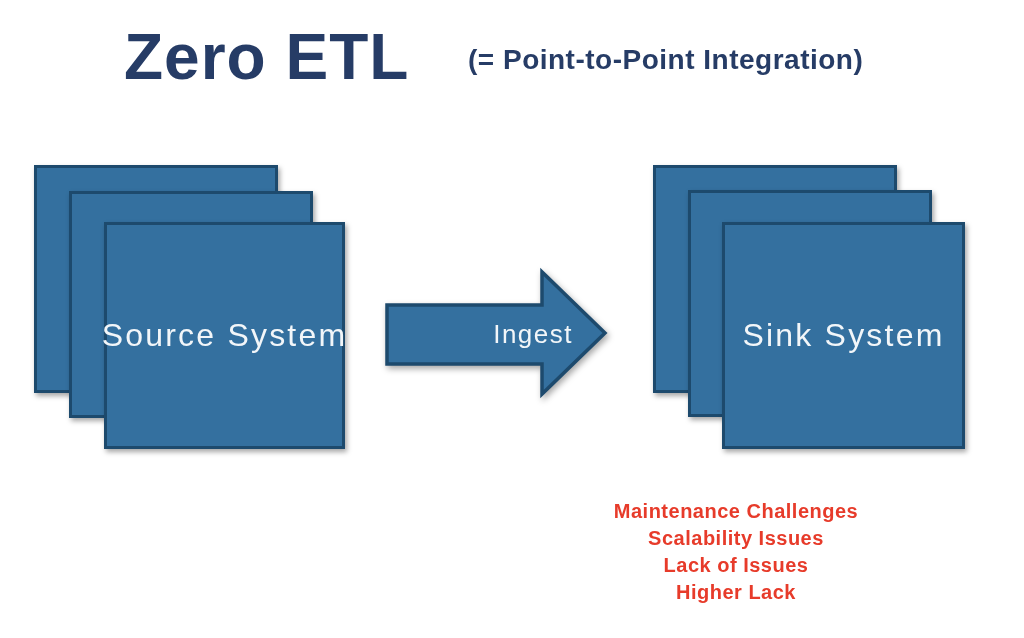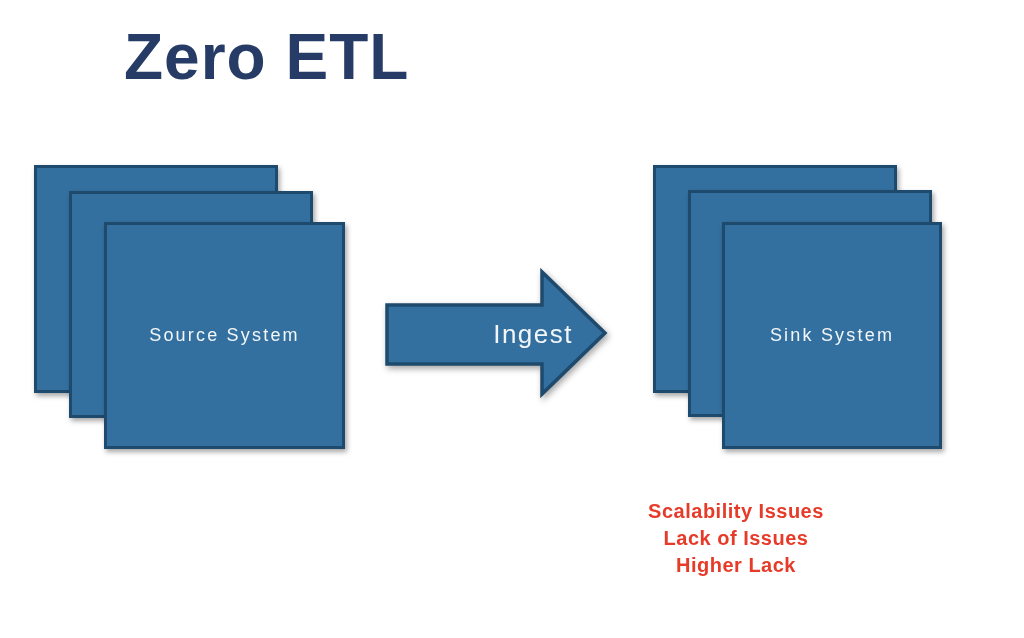--- a/index.html
+++ b/index.html
@@ -44,24 +44,24 @@
   .card.front {
     display: flex;
     align-items: center;
     justify-content: center;
   }
   .src.back  { left: 34px;  top: 153px; width: 244px; height: 228px; }
   .src.mid   { left: 69px;  top: 179px; width: 244px; height: 227px; }
   .src.front { left: 104px; top: 210px; width: 241px; height: 227px; }
   .snk.back  { left: 653px; top: 153px; width: 244px; height: 228px; }
   .snk.mid   { left: 688px; top: 178px; width: 244px; height: 227px; }
-  .snk.front { left: 722px; top: 210px; width: 220px; height: 227px; }
+  .snk.front { left: 722px; top: 210px; width: 243px; height: 227px; }
   .card-label {
     color: var(--label, #f2f6f9);
-    font-size: 18px;
+    font-size: 32px;
     letter-spacing: 2.2px;
     white-space: nowrap;
   }
   .arrow-svg {
     position: absolute;
     left: 378px;
     top: 252px;
     width: 235px;
     height: 140px;
     overflow: visible;
@@ -104,38 +104,40 @@
     line-height: 27px;
     letter-spacing: 0.5px;
   }
 </style>
 </head>
 <body>
 
 <div class="canvas">
 
   <div class="title">Zero ETL</div>
+  <div class="subtitle">(= Point-to-Point Integration)</div>
 
   <div class="card back src"></div>
   <div class="card mid src"></div>
   <div class="card front src">
     <span class="card-label">Source System</span>
   </div>
 
   <svg class="arrow-svg" viewBox="0 0 235 140" aria-hidden="true">
     <polygon points="9,41 164,41 164,8 227,69 164,130 164,100 9,100" style="fill:var(--shape-fill, #34709f); stroke:var(--shape-border, #1d4a6d); stroke-width:3.5; stroke-linejoin:miter;"></polygon>
   </svg>
   <div class="arrow-label">Ingest</div>
 
   <div class="card back snk"></div>
   <div class="card mid snk"></div>
   <div class="card front snk">
     <span class="card-label">Sink System</span>
   </div>
 
 
   <div class="risks">
+    <div>Maintenance Challenges</div>
     <div>Scalability Issues</div>
     <div>Lack of Issues</div>
     <div>Higher Lack</div>
   </div>
 
 </div>
 
 </body></html>

